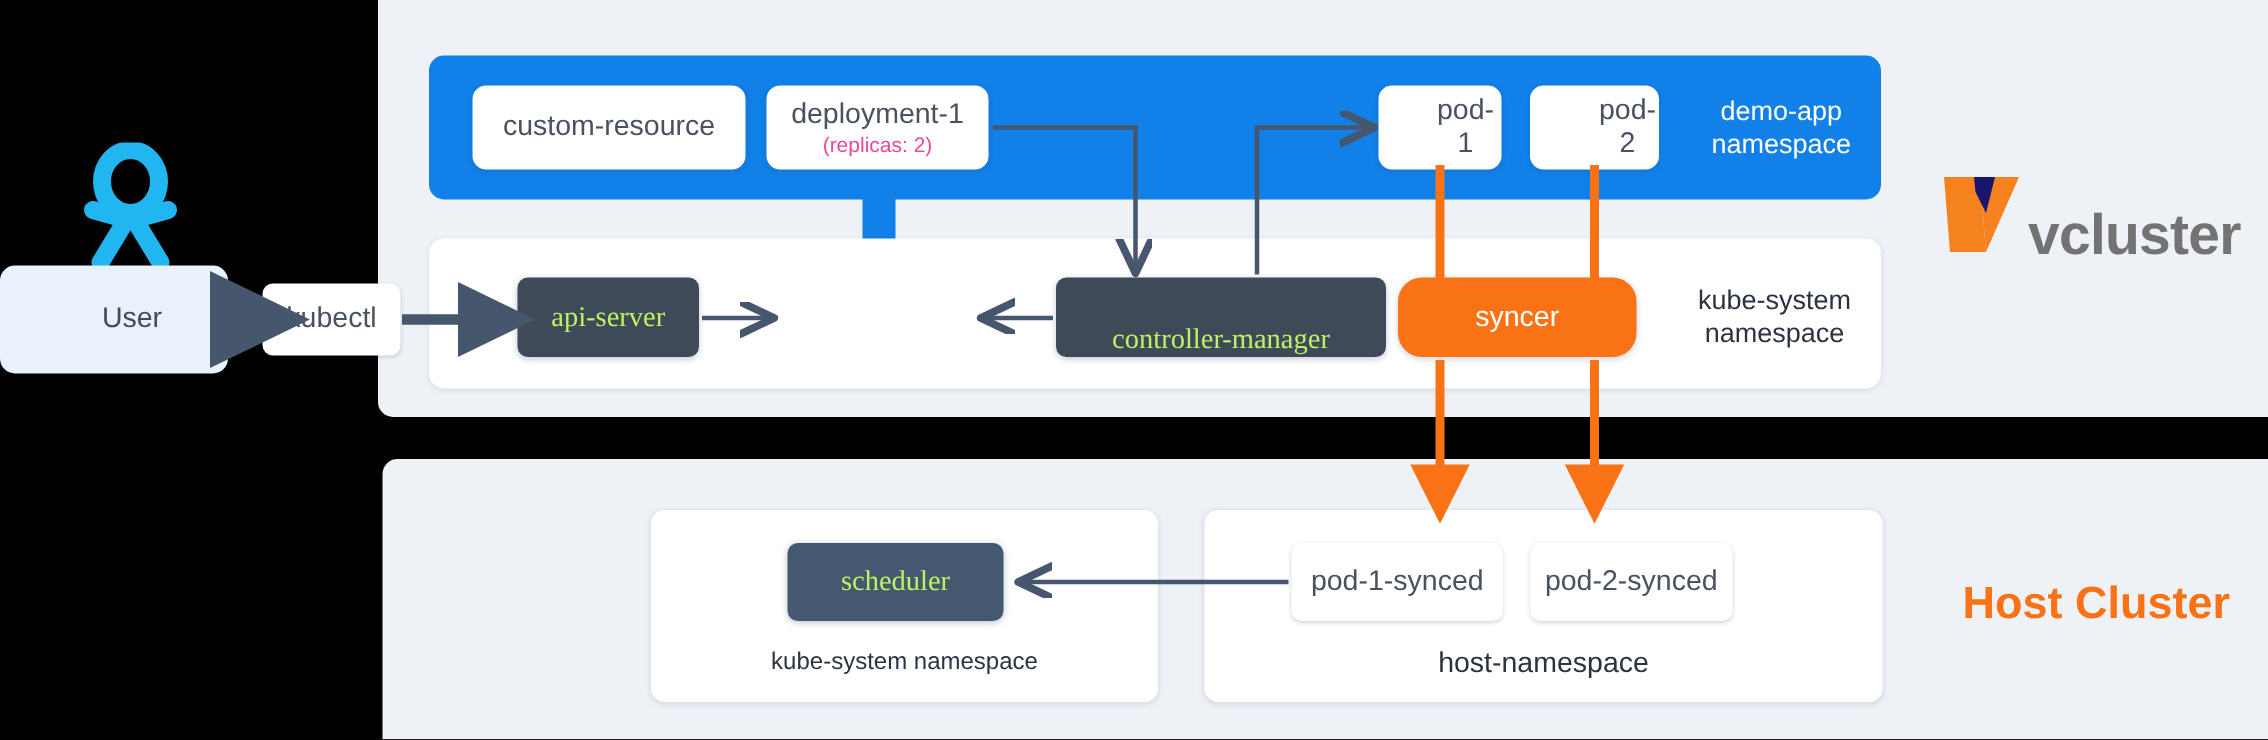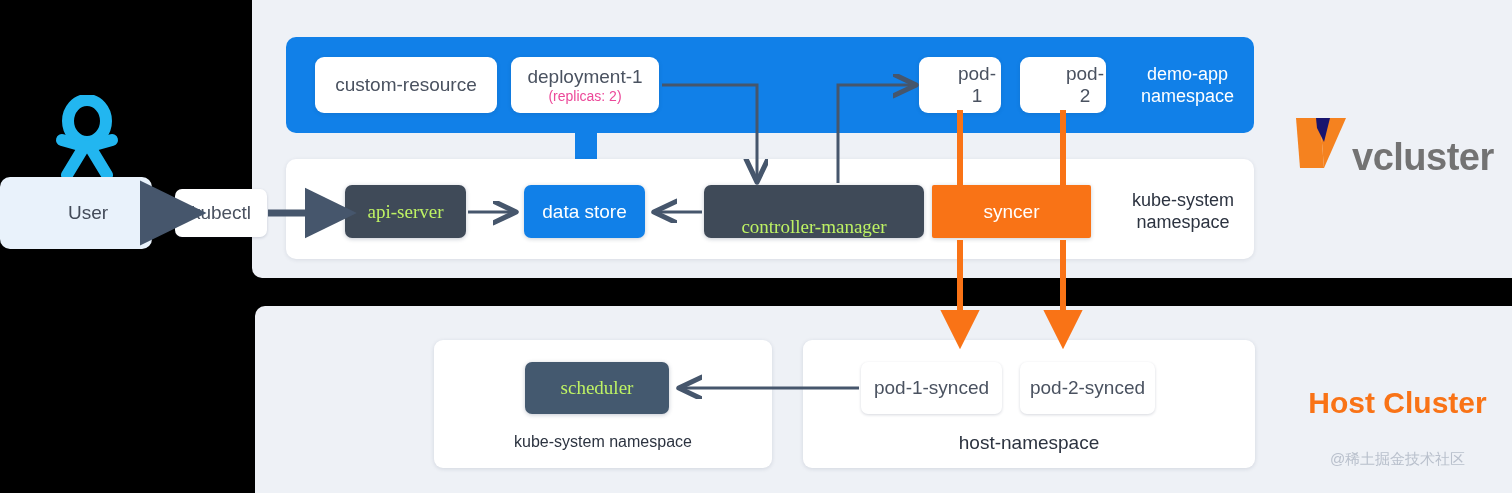--- a/index.html
+++ b/index.html
@@ -59,21 +59,21 @@
   }
   .blue-chip {
     background: #1180e8;
     border-radius: 7px;
     color: #ffffff;
     font-size: 19px;
     box-shadow: 0 1px 4px rgba(25,40,70,.22);
   }
   .orange-chip {
     background: #f97316;
-    border-radius: 2px;
+    border-radius: 16px;
     color: #ffffff;
     font-size: 19px;
     box-shadow: 0 1px 4px rgba(25,40,70,.22);
   }
   .ns-label {
     position: absolute;
     text-align: center;
     line-height: 1.2;
     font-size: 18px;
   }
@@ -172,23 +172,20 @@
   <div class="blue-pipe" style="left:575px; top:126px; width:22px; height:66px;"></div>
 
   <div id="kubesys-ns" class="box"></div>
   <div class="ns-label" id="kubesys-ns-label">
     <div>kube-system</div>
     <div>namespace</div>
   </div>
 
   <div class="box dark-chip" id="api-server">
     <span>api-server</span>
-  </div>
-  <div class="box blue-chip" id="data-store">
-    <span>data store</span>
   </div>
   <div class="box dark-chip" id="controller-manager">
     <span>controller-manager</span>
   </div>
   <div class="box orange-chip" id="syncer">
     <span>syncer</span>
   </div>
 
   <div class="orange-pipe" style="left:957px; top:110px; height:78px;"></div>
   <div class="orange-pipe" style="left:1060px; top:110px; height:78px;"></div>
@@ -211,21 +208,20 @@
   <div class="box white-card" id="host-card"></div>
   <div class="box white-chip" id="pod-1-synced">
     <span>pod-1-synced</span>
   </div>
   <div class="box white-chip" id="pod-2-synced">
     <span>pod-2-synced</span>
   </div>
   <div class="ns-label" id="host-ns-label">host-namespace</div>
 
   <div id="host-cluster-title">Host Cluster</div>
-  <div id="watermark">@稀土掘金技术社区</div>
 
   <svg class="arrow-layer" viewBox="0 0 1512 493">
     <defs>
       <marker id="ah" markerWidth="9" markerHeight="9" refX="6.2" refY="3.6" orient="auto">
         <path d="M0,0 L7.6,3.6 L0,7.2" fill="none" stroke="#46566c" stroke-width="1.7" stroke-linecap="round" stroke-linejoin="round"></path>
       </marker>
       <marker id="ah-solid" markerWidth="8" markerHeight="8" refX="4" refY="4" orient="auto">
         <path d="M0,0.4 L7.4,4 L0,7.6 Z" fill="#46566c"></path>
       </marker>
       <marker id="ah-orange" markerWidth="7" markerHeight="7" refX="3.4" refY="3.5" orient="auto">

